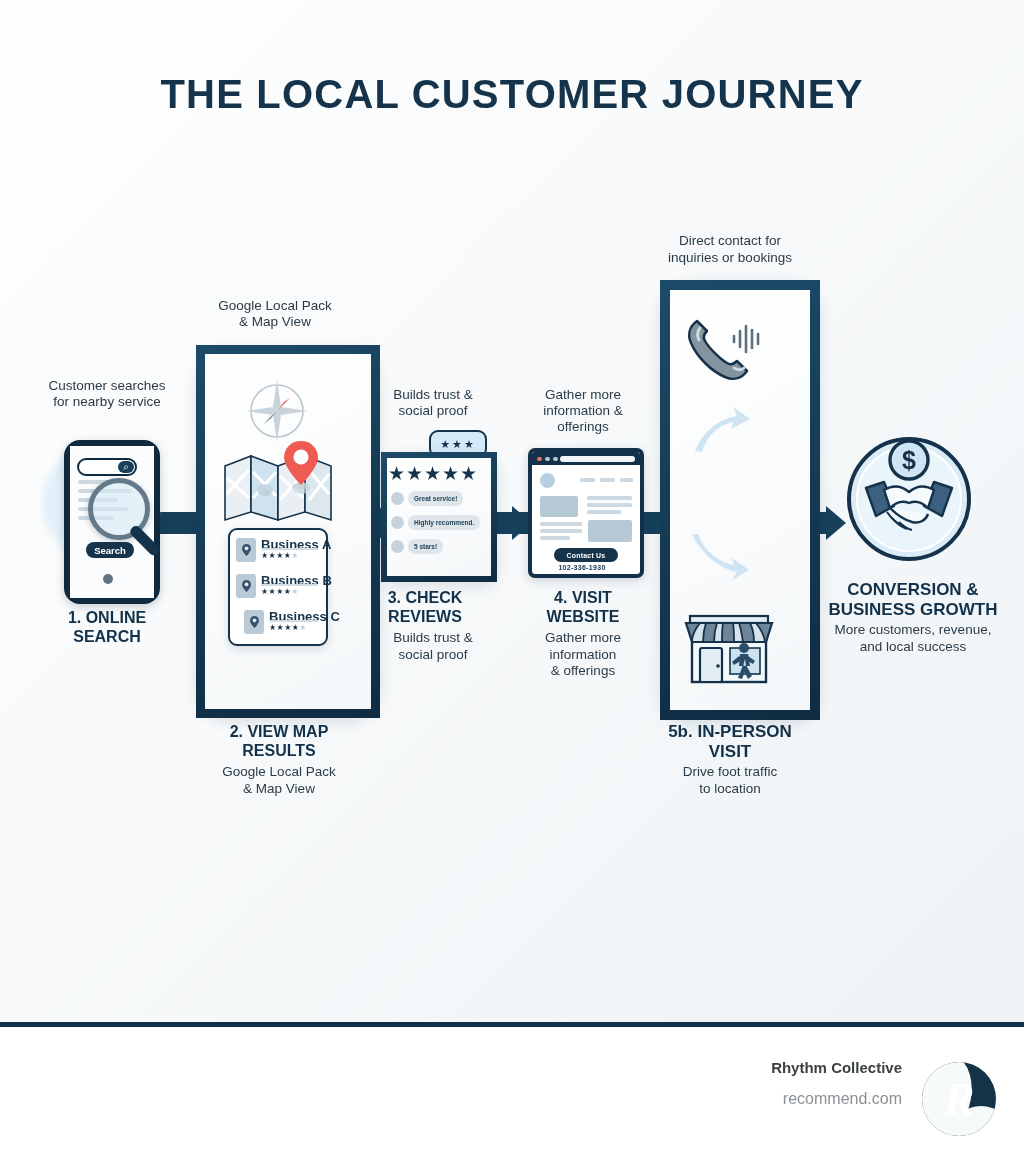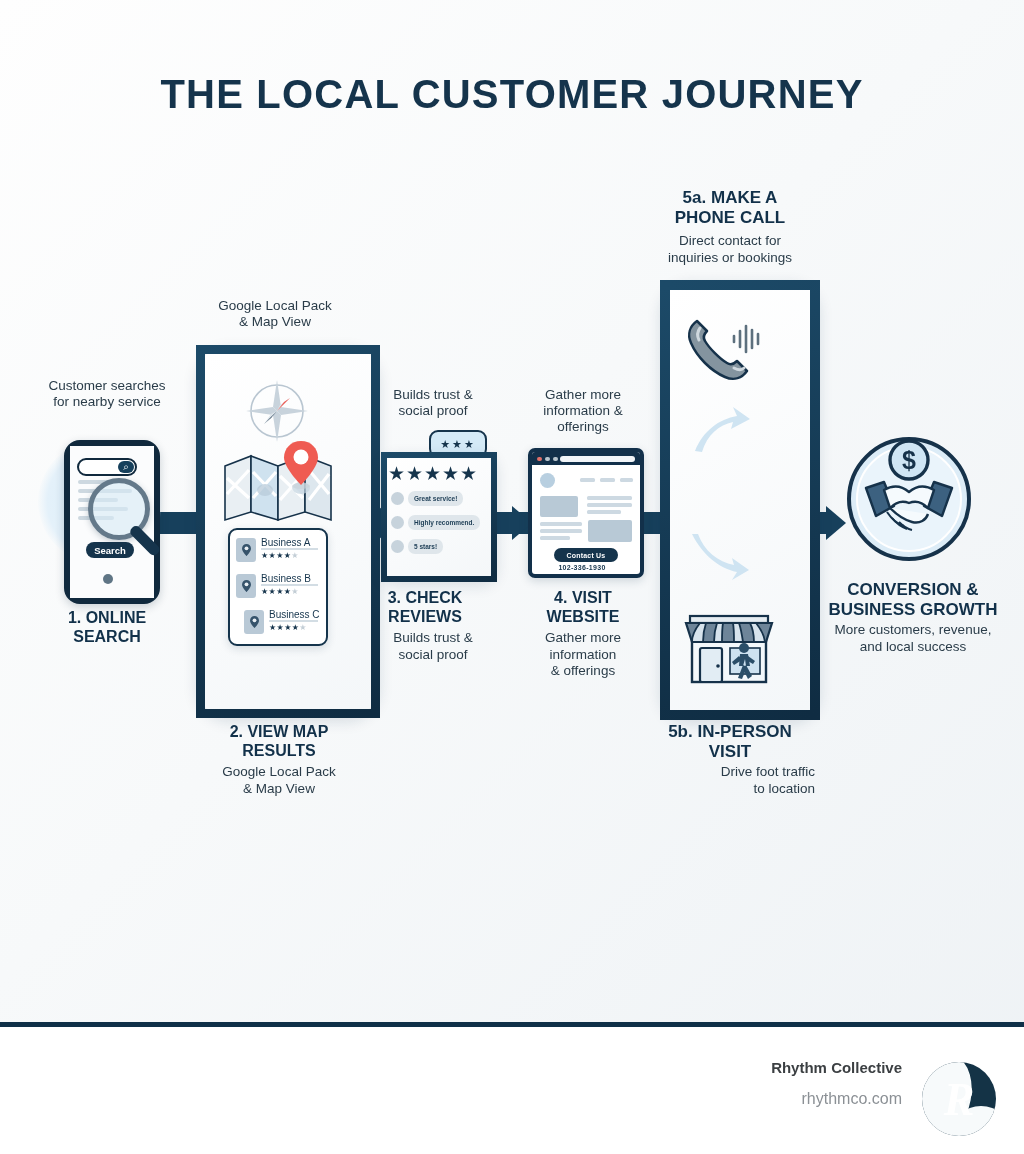--- a/index.html
+++ b/index.html
@@ -94,21 +94,21 @@
     position:absolute;background:#fff;border:2px solid #15344c;border-radius:9px;
     box-shadow:0 3px 9px rgba(20,50,70,.14);
   }
   .lrow{position:absolute;left:6px;right:6px;height:28px;}
   .lpin{
     position:absolute;left:0;top:2px;width:20px;height:24px;
     background:#b9c9d6;border-radius:3px;
     display:flex;align-items:center;justify-content:center;
   }
   .lname{
-    position:absolute;left:25px;top:1px;font-size:10px;font-weight:normal;color:#15344c;
+    position:absolute;left:25px;top:1px;font-size:13px;font-weight:bold;color:#15344c;
     white-space:nowrap;
   }
   .lunder{position:absolute;left:25px;top:12px;right:2px;height:1.5px;background:#d3dde4;}
   .lstars{position:absolute;left:25px;top:15px;font-size:8px;letter-spacing:.4px;color:#15344c;}
   .lstars .off{color:#c3ced6;}
   
   .bubble{
     position:absolute;background:#d4eaf7;border:2.5px solid #15344c;border-radius:9px;
     display:flex;align-items:center;justify-content:center;
     font-size:11px;color:#15344c;letter-spacing:2px;
@@ -341,21 +341,20 @@
     <div class="blk" style="left:56px;top:68px;width:44px;height:22px;"></div>
     <div class="contactbtn" style="left:22px;top:96px;width:64px;height:14px;">Contact Us</div>
     <div class="phonenum" style="left:0;top:112px;width:100px;">102-336-1930</div>
   </div>
 
   <div class="step-title" style="left:518px;top:588px;width:130px;">4. VISIT<br>WEBSITE</div>
   <div class="step-sub" style="left:518px;top:630px;width:130px;">Gather more<br>information<br>&amp; offerings</div>
 
   <div class="card dark" style="left:660px;top:280px;width:140px;height:420px;border-width:10px;border-radius:30px;"></div>
 
-  <div class="big-title" style="left:645px;top:188px;width:170px;">5a. MAKE A<br>PHONE CALL</div>
   <div class="step-sub" style="left:635px;top:233px;width:190px;">Direct contact for<br>inquiries or bookings</div>
 
   <svg style="position:absolute;left:684px;top:316px;" width="80" height="72" viewBox="0 0 80 72">
     <path d="M13 5 C6 10 3 18 7 27 C13 41 27 55 41 61 C50 65 58 62 63 55 L53 45 C50 48 46 49 43 47 C36 43 25 32 21 25 C19 22 20 18 23 15 Z" fill="#84949f" stroke="#16324a" stroke-width="2.5" stroke-linejoin="round"></path>
     <path d="M16 12 C13 16 13 20 15 24" stroke="#cfd8de" stroke-width="3" fill="none" stroke-linecap="round"></path>
     <path d="M50 52 C54 54 58 54 60 52" stroke="#cfd8de" stroke-width="3" fill="none" stroke-linecap="round"></path>
     <g stroke="#5d707e" stroke-width="2.6" stroke-linecap="round">
       <line x1="50" y1="20" x2="50" y2="26"></line>
       <line x1="56" y1="15" x2="56" y2="31"></line>
       <line x1="62" y1="10" x2="62" y2="36"></line>
@@ -389,21 +388,21 @@
       <circle cx="68" cy="54" r="5"></circle>
       <path d="M64 60 L72 60 L74 72 L70 72 L69 65 L67 72 L63 72 Z"></path>
       <path d="M67 71 L62 84 L66 85 L71 73 Z"></path>
       <path d="M70 71 L76 82 L72 85 L67 75 Z"></path>
       <path d="M63 62 L56 68 L58 71 L66 66 Z"></path>
       <path d="M72 62 L79 67 L77 70 L70 66 Z"></path>
     </g>
   </svg>
 
   <div class="big-title" style="left:645px;top:722px;width:170px;">5b. IN-PERSON<br>VISIT</div>
-  <div class="step-sub" style="left:645px;top:764px;width:170px;text-align:right;">Drive foot traffic<br>to location</div>
+  <div class="step-sub" style="left:645px;top:764px;width:170px;">Drive foot traffic<br>to location</div>
 
   <svg style="position:absolute;left:846px;top:436px;" width="126" height="126" viewBox="0 0 126 126">
     <circle cx="63" cy="63" r="60" fill="#dcecf7" stroke="#16324a" stroke-width="4"></circle>
     <circle cx="63" cy="63" r="52" fill="#eaf4fb" stroke="#ffffff" stroke-width="2"></circle>
     <path d="M20 52 L38 46 L48 70 L30 80 Z" fill="#3c6180" stroke="#16324a" stroke-width="2.4" stroke-linejoin="round"></path>
     <path d="M106 52 L88 46 L78 70 L96 80 Z" fill="#3c6180" stroke="#16324a" stroke-width="2.4" stroke-linejoin="round"></path>
     <path d="M38 54 C48 48 56 50 63 56 C70 50 78 48 88 54 L82 72 C76 66 70 64 63 67 C56 64 50 66 44 72 Z" fill="#f5fafd" stroke="#16324a" stroke-width="2.4" stroke-linejoin="round"></path>
     <path d="M44 72 C50 78 58 84 66 86 C74 88 80 84 82 78" fill="#f5fafd" stroke="#16324a" stroke-width="2.4" stroke-linejoin="round"></path>
     <path d="M41 76 C45 82 51 88 58 90" stroke="#16324a" stroke-width="2" fill="none"></path>
     <path d="M46 82 C50 87 55 91 61 93" stroke="#16324a" stroke-width="2" fill="none"></path>
@@ -411,20 +410,20 @@
     <circle cx="63" cy="24" r="19" fill="#cfe5f4" stroke="#16324a" stroke-width="3.4"></circle>
     <text x="63" y="33" text-anchor="middle" font-family="Liberation Sans, sans-serif" font-size="25" font-weight="bold" fill="#16324a">$</text>
   </svg>
 
   <div class="big-title" style="left:818px;top:580px;width:190px;">CONVERSION &amp;<br>BUSINESS GROWTH</div>
   <div class="step-sub" style="left:808px;top:622px;width:210px;">More customers, revenue,<br>and local success</div>
 
   <div class="rule"></div>
   <div class="footer"></div>
   <div class="brand">Rhythm Collective</div>
-  <div class="brandurl">rhythmco.com</div>
+  <div class="brandurl">recommend.com</div>
   <div class="logo">
     <div class="swoosh"></div>
     <div class="swoosh2"></div>
     <div class="r">R</div>
   </div>
 
 </div>
 
 </body></html>

